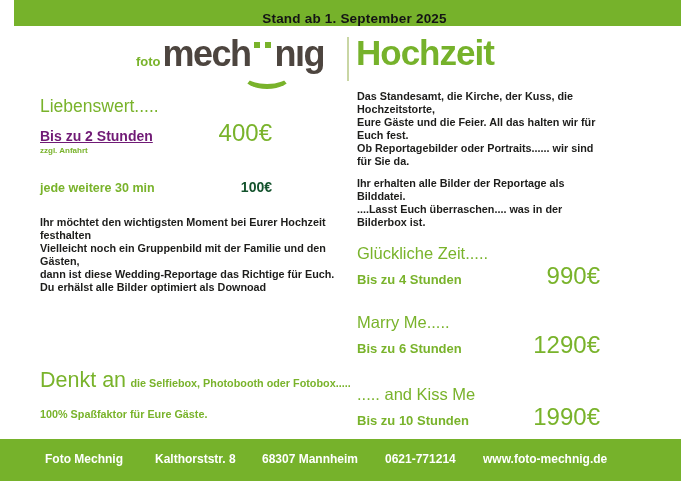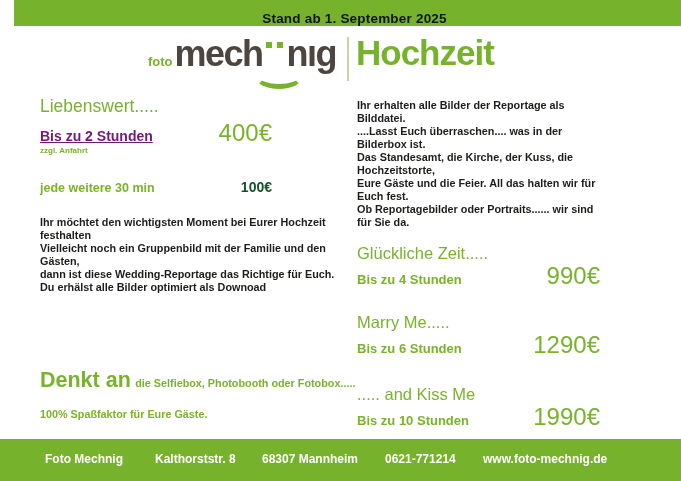--- a/index.html
+++ b/index.html
@@ -8,21 +8,21 @@
     font-family:"Liberation Sans", sans-serif; overflow:hidden; margin:0 auto;
   }
   
   .top-bar {
     position:absolute; top:0; left:14px; width:681px; height:26px;
     background:#76b22b; display:flex; align-items:flex-end; justify-content:center;
   }
   .top-bar span { color:#141414; font-weight:700; font-size:13.5px; letter-spacing:.2px; }
 
   
-  .brand-row { position:absolute; left:148px; top:34px; display:flex; align-items:baseline;justify-content:flex-end; }
+  .brand-row { position:absolute; left:136px; top:34px; display:flex; align-items:baseline;justify-content:flex-end; }
   .logo-foto { color:#79b32b; font-weight:700; font-size:13px; margin-right:2px; }
   .logo-word { color:#4d453f; font-weight:700; font-size:36px; letter-spacing:-1.5px; line-height:1.1; }
   .logo-eyes { position:relative; display:inline-block; width:22px; height:24px; margin:0 1px; }
   .logo-eyes .sq { position:absolute; top:0; width:6px; height:6px; background:#79b32b; }
   .logo-eyes .sq.e1 { left:2px; } .logo-eyes .sq.e2 { left:13px; }
   .logo-smile {
     position:absolute; left:-9px; top:22px; width:40px; height:16px;
     border:4px solid transparent; border-bottom:5px solid #79b32b; border-radius:50%;
   }
   .logo-divider { position:absolute; left:347px; top:37px; width:2px; height:44px; background:#c9d6a4; }
@@ -37,21 +37,21 @@
   .left-col { position:absolute; left:40px; top:96px; width:232px; }
   .left-col .heading { font-size:17.5px; margin-bottom:3px; }
   .note { color:#79b32b; font-weight:700; font-size:8px; margin-top:0; }
   .extra-row { display:flex; justify-content:space-between; align-items:baseline; margin-top:24px; }
   .extra-label { color:#79b32b; font-weight:700; font-size:12.5px; }
   .extra-price { color:#14532d; font-weight:700; font-size:14px; }
   .left-para { margin-top:21px; width:300px; }
 
   
   .denkt-block { position:absolute; left:40px; top:368px; width:330px; }
-  .denkt-heading { color:#79b32b; font-weight:700; font-size:21.5px; }
+  .denkt-heading { color:#79b32b; font-weight:400; font-size:21.5px; }
   .denkt-inline { color:#79b32b; font-weight:700; font-size:10.8px; }
   .denkt-line2 { color:#79b32b; font-weight:700; font-size:10.8px; margin-top:15px; }
   .denkt-line3 { color:#79b32b; font-weight:700; font-size:11px; margin-top:14px; }
 
   
   .right-col { position:absolute; left:357px; top:90px; width:243px; }
   .right-col .para2 { margin-top:9px; }
   .r-heading { color:#79b32b; font-weight:400; font-size:16.5px; }
   .r-dur { color:#79b32b; font-weight:700; font-size:13px; }
   .h1 { margin-top:15px; } .h2 { margin-top:24px; } .h3 { margin-top:27px; }
@@ -104,25 +104,25 @@
 
   <div class="denkt-block">
     <div>
       <span class="denkt-heading">Denkt an</span>
       <span class="denkt-inline">die Selfiebox, Photobooth oder Fotobox.....</span>
     </div>
     <div class="denkt-line2">100% Spaßfaktor für Eure Gäste.</div>
   </div>
 
   <div class="right-col">
-    <div class="para para2">Ihr erhalten alle Bilder der Reportage als Bilddatei.
-....Lasst Euch überraschen.... was in der Bilderbox ist.</div>
     <div class="para">Das Standesamt, die Kirche, der Kuss, die Hochzeitstorte,
 Eure Gäste und die Feier. All das halten wir für Euch fest.
 Ob Reportagebilder oder Portraits...... wir sind für Sie da.</div>
+    <div class="para para2">Ihr erhalten alle Bilder der Reportage als Bilddatei.
+....Lasst Euch überraschen.... was in der Bilderbox ist.</div>
 
     <div class="r-heading h1">Glückliche Zeit.....</div>
     <div class="price-row">
       <span class="r-dur">Bis zu 4 Stunden</span>
       <span class="price-big">990€</span>
     </div>
 
     <div class="r-heading h2">Marry Me.....</div>
     <div class="price-row">
       <span class="r-dur">Bis zu 6 Stunden</span>

